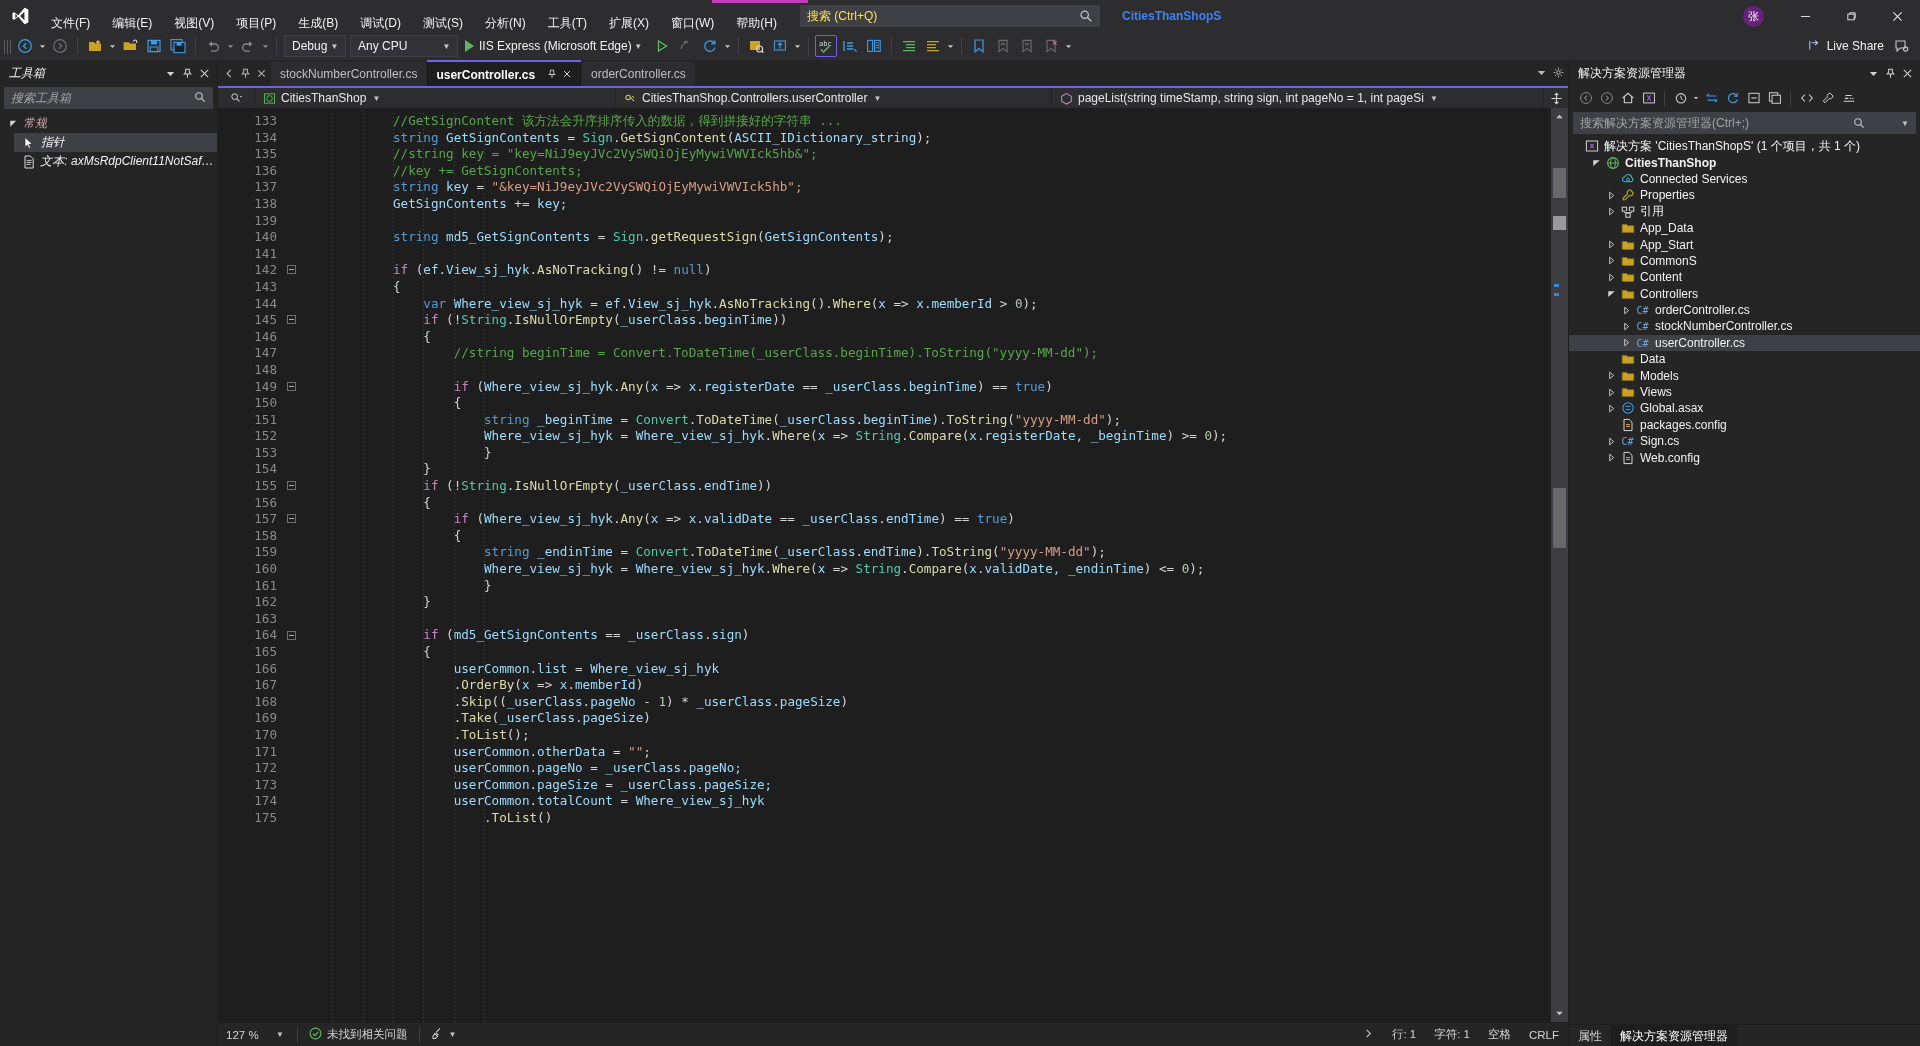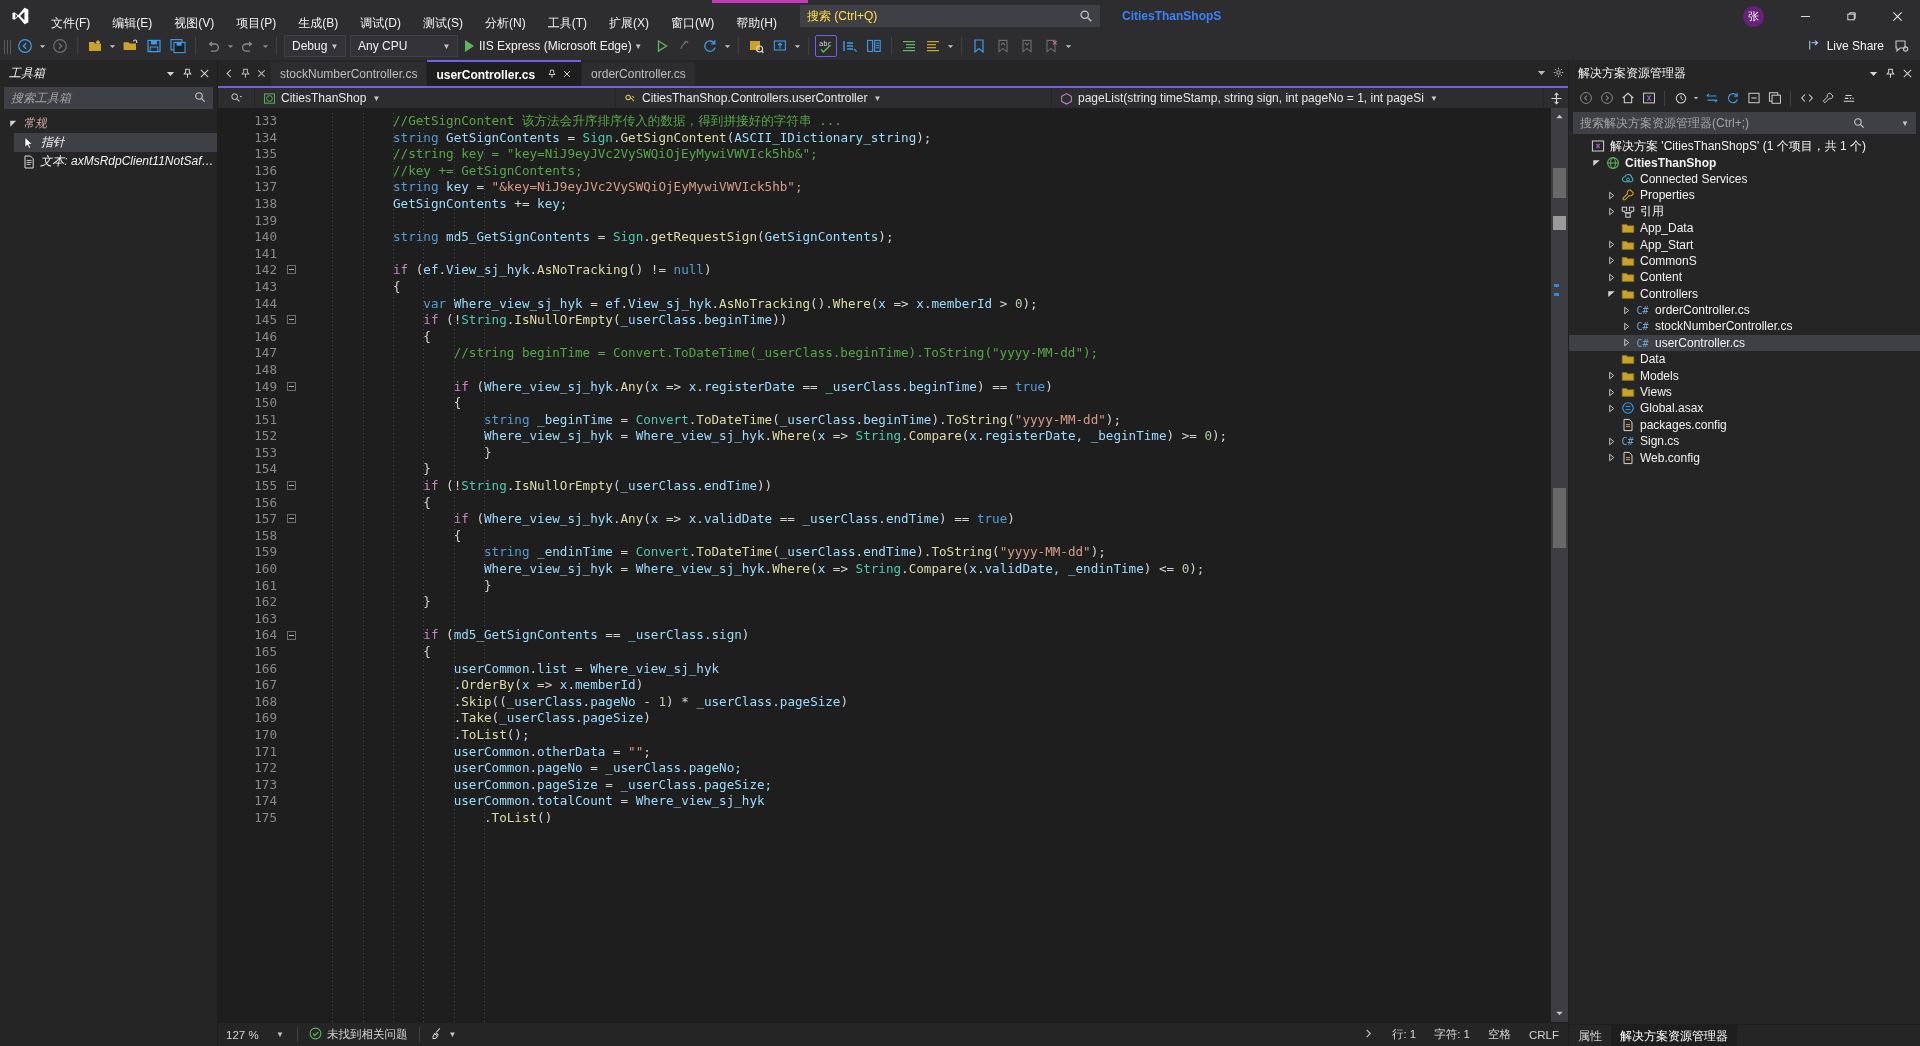--- a/index.html
+++ b/index.html
@@ -915,21 +915,21 @@
         <span style="margin-left:auto;display:flex;align-items:center;">
           <svg viewBox="0 0 14 14" width="12" height="12">
               <circle cx="5.8" cy="5.8" r="3.8" fill="none" stroke="#c5c5c5" stroke-width="1.3"></circle>
               <line x1="8.6" y1="8.6" x2="12.4" y2="12.4" stroke="#c5c5c5" stroke-width="1.4"></line>
             </svg>
         </span>
         <span style="font-size:8px;color:#c5c5c5;margin-left:4px;">▼</span>
       </div>
 
       <div class="se-tree" id="seTree">
-          <div class="se-row" style="padding-left:6px">
+          <div class="se-row" style="">
             <span class="ex"></span>
             <span class="ic">
               <svg viewBox="0 0 14 14">
                 <rect x="1.4" y="2" width="11.2" height="10" fill="none" stroke="#d4d4d4" stroke-width="1"></rect>
                 <path d="M5.4 5 8.6 9M8.6 5 5.4 9" stroke="#8f60c4" stroke-width="1.3"></path>
               </svg>
             </span>
             <span class="lb">解决方案 'CitiesThanShopS' (1 个项目，共 1 个)</span>
           </div>
           <div class="se-row" style="padding-left:21px">

